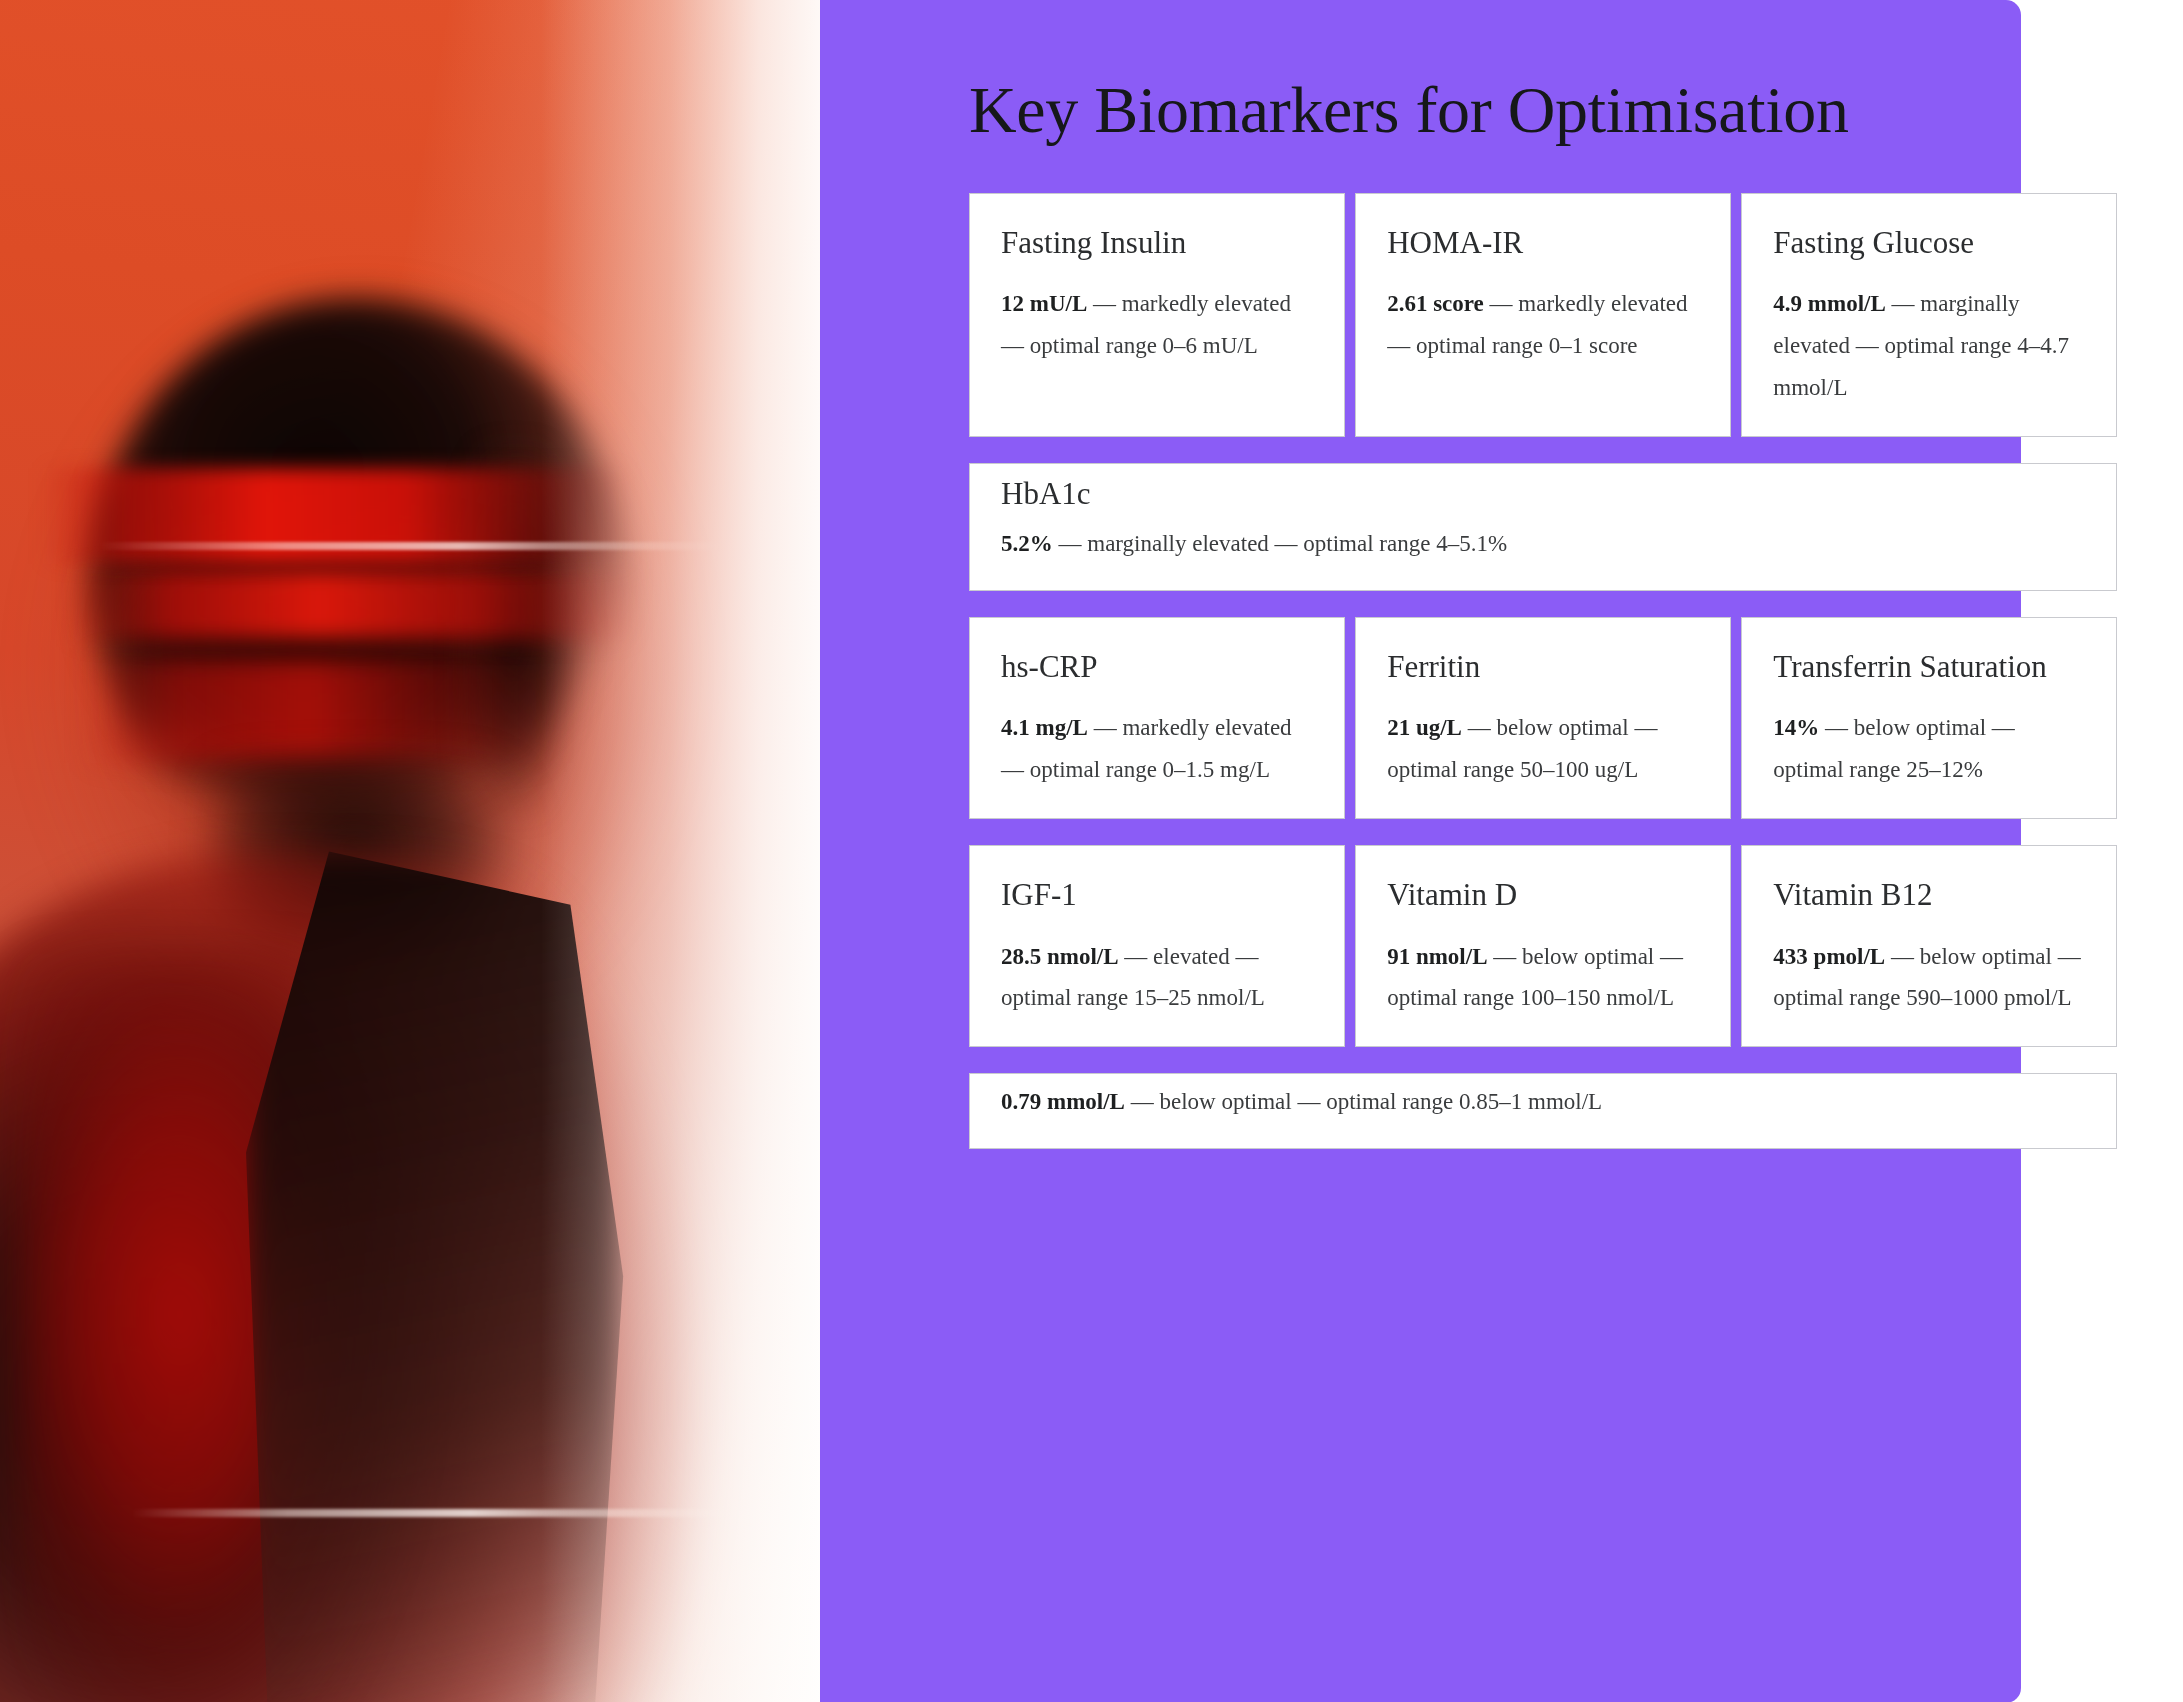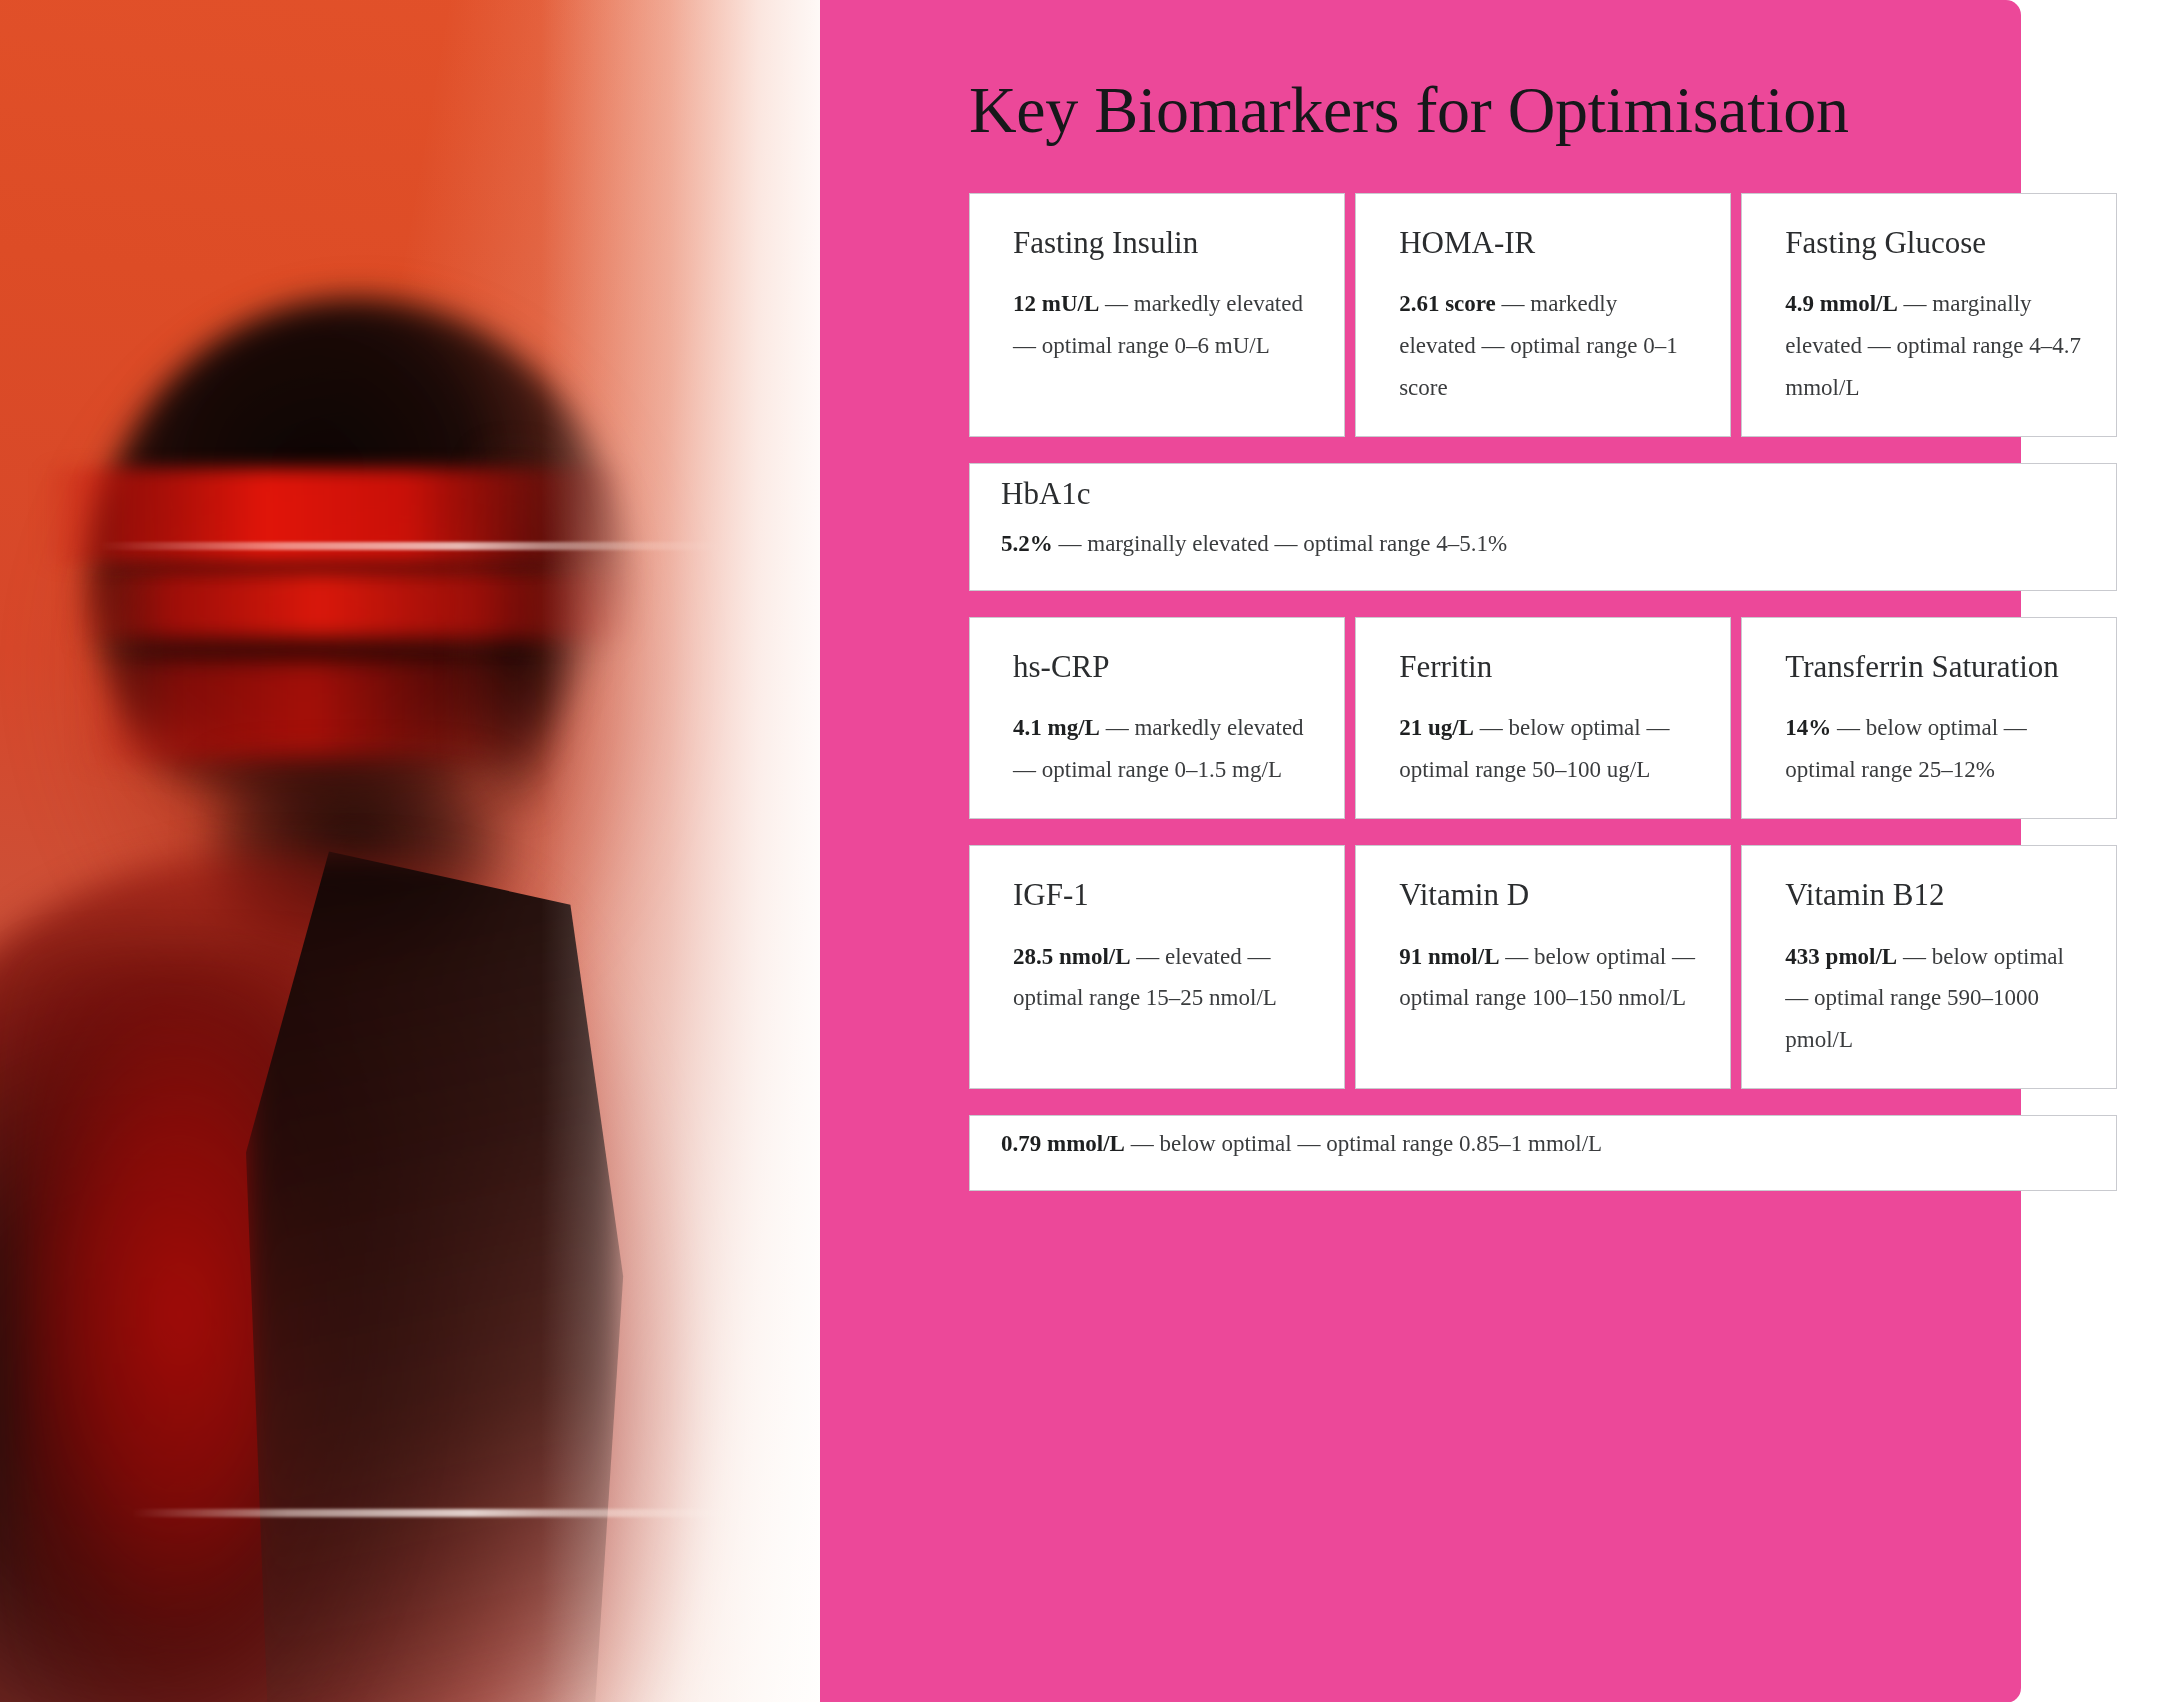--- a/index.html
+++ b/index.html
@@ -11,21 +11,21 @@
     background: #ffffff;
     font-family: "Liberation Sans", sans-serif;
     overflow: hidden;
   }
 
   .slide {
     position: relative;
     width: 2021px;
     height: 1703px;
     display: flex;
-    background: #ec4899;
+    background: #8b5cf6;
     border-radius: 15px;
   }
 
   
   .image-panel {
     position: relative;
     width: 820px;
     height: 1703px;
     flex: 0 0 820px;
     overflow: hidden;
@@ -299,21 +299,21 @@
   }
 
   .row {
     display: flex;
     gap: 10.5px;
   }
 
   .card {
     border: 1.7px solid #c9cacf;
     background: #ffffff;
-    padding: 30px 31px 27px 43px;
+    padding: 30px 31px 27px 31px;
   }
 
   .row-3 .card { flex: 1 1 0; min-width: 0; }
   .row-1 .card { flex: 1 1 100%; }
 
   .card-title {
     font-family: "Liberation Serif", serif;
     font-size: 31px;
     line-height: 1.24;
     font-weight: 400;

